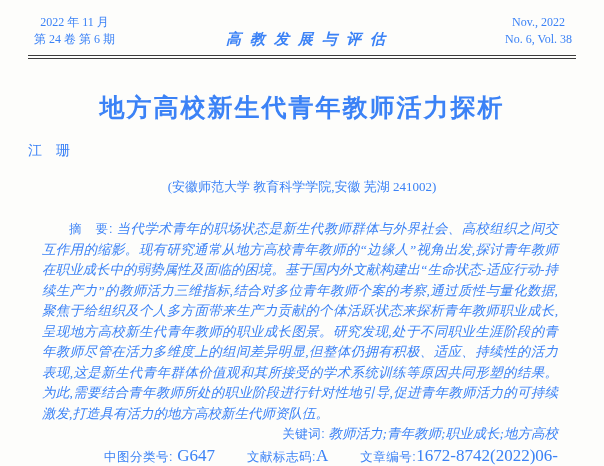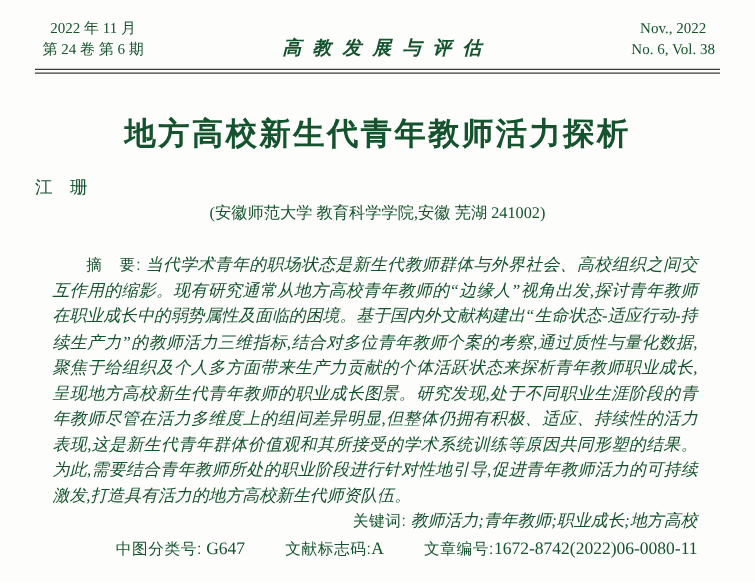--- a/index.html
+++ b/index.html
@@ -2,21 +2,21 @@
 <html><head>
 <meta charset="utf-8">
 <style>
   html, body { margin: 0; padding: 0; background: #ffffff; }
   .page {
     position: relative;
     width: 604px;
     height: 466px;
     box-sizing: border-box;
     background: #fdfdfb;
-    color: #14532d;
+    color: #3b82f6;
     padding: 14px 28px 0 28px;
     font-family: "Liberation Serif", serif;
     overflow: hidden;
   }
   .journal-header {
     display: flex;
     justify-content: space-between;
     align-items: flex-end;
     padding: 0 4px 7px 6px;
   }
@@ -44,21 +44,21 @@
     font-weight: 700;
     letter-spacing: 2px;
     line-height: 30px;
   }
   .author {
     margin-top: 19px;
     font-size: 14px;
     line-height: 17px;
   }
   .affil {
-    margin-top: 3px;
+    margin-top: 20px;
     text-align: center;
     font-size: 13px;
     line-height: 16px;
   }
   .abstract {
     margin: 24px 18px 0 14px;
     text-align: justify;
     text-indent: 2em;
     font-size: 13.5px;
     line-height: 20.5px;
@@ -72,21 +72,21 @@
     letter-spacing: 0.5px;
   }
   .kwline, .metaline {
     margin: 0 18px 0 14px;
     text-indent: 2em;
     font-size: 13.5px;
     line-height: 20.5px;
     text-align: right;
   }
   .metaline { margin-top: 1px; }
-  .val { font-style: normal; font-size: 14px; }
+  .val { font-style: normal; font-size: 17px; }
   .gap { display: inline-block; width: 32px; }
 </style>
 </head>
 <body>
 
 <div class="page">
 
   <div class="journal-header">
     <div class="jh-side">
       <div>2022 年 11 月</div>

